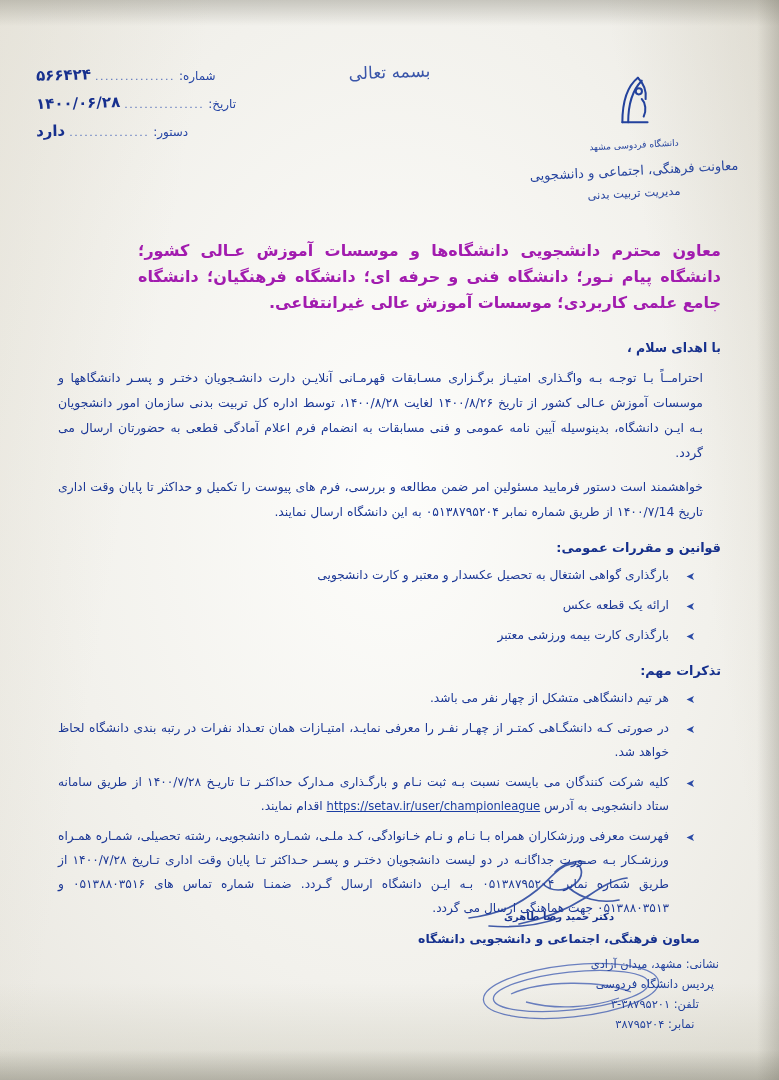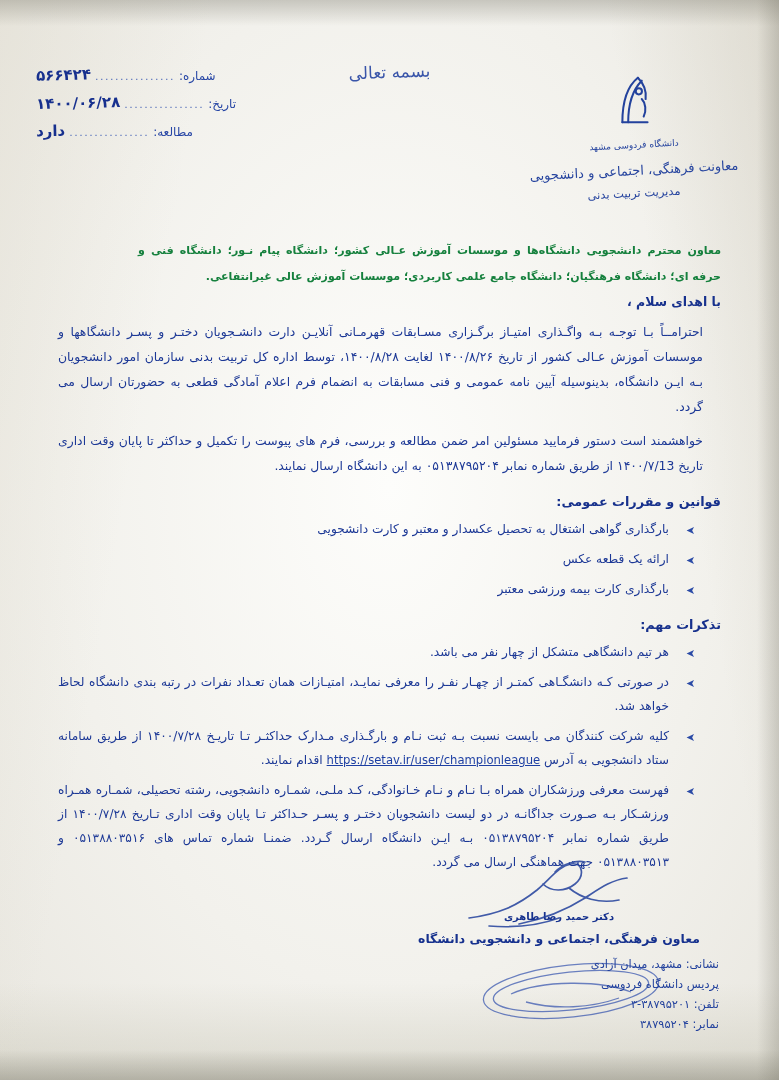--- a/index.html
+++ b/index.html
@@ -105,25 +105,25 @@
   
   .body {
     position: absolute;
     top: 238px;
     right: 58px;
     left: 58px;
     direction: rtl;
     text-align: justify;
   }
   .addressee {
-    font-size: 11px;
+    font-size: 16px;
     font-weight: 700;
     line-height: 26px;
-    color: #15803d;
-    margin-bottom: 4px;
+    color: #a21caf;
+    margin-bottom: 24px;
     text-align: justify;
     padding-left: 80px;
   }
   .greet {
     font-size: 12.5px;
     font-weight: 700;
     margin: 0 0 10px 0;
     color: #17318d;
   }
   .para {
@@ -210,21 +210,21 @@
     height: 66px;
     opacity: .8;
   }
 
   
   .footer {
     position: absolute;
     bottom: 46px;
     right: 60px;
     direction: rtl;
-    text-align: right;
+    text-align: center;
     font-size: 11.4px;
     line-height: 20px;
     color: #23429d;
   }
   .footer .num { font-family: "DejaVu Sans", sans-serif; }
 
   
   .edge-top, .edge-bottom, .edge-right {
     position: absolute;
     pointer-events: none;
@@ -251,21 +251,21 @@
       <span class="meta-label">شماره:</span>
       <span class="meta-dots">................</span>
       <span class="meta-val">۵۶۶۴۲۴</span>
     </div>
     <div class="meta-row">
       <span class="meta-label">تاریخ:</span>
       <span class="meta-dots">................</span>
       <span class="meta-val">۱۴۰۰/۰۶/۲۸</span>
     </div>
     <div class="meta-row">
-      <span class="meta-label">مطالعه:</span>
+      <span class="meta-label">دستور:</span>
       <span class="meta-dots">................</span>
       <span class="meta-val">دارد</span>
     </div>
   </div>
 
   <div class="bismillah">بسمه تعالی</div>
 
   <div class="letterhead">
     <div class="logo-mark">
       <svg viewBox="0 0 64 64" width="62" height="62" aria-hidden="true">
@@ -284,21 +284,21 @@
     <div class="lh-line lh-3">مدیریت تربیت بدنی</div>
   </div>
 
   <div class="body">
 
     <div class="addressee">معاون محترم دانشجویی دانشگاه‌ها و موسسات آموزش عـالی کشور؛ دانشگاه پیام نـور؛ دانشگاه فنی و حرفه ای؛ دانشگاه فرهنگیان؛ دانشگاه جامع علمی کاربردی؛ موسسات آموزش عالی غیرانتفاعی.</div>
 
     <div class="greet">با اهدای سلام ،</div>
 
     <p class="para">احترامــاً بـا توجـه بـه واگـذاری امتیـاز برگـزاری مسـابقات قهرمـانی آنلایـن دارت دانشـجویان دختـر و پسـر دانشگاهها و موسسات آموزش عـالی کشور از تاریخ ۱۴۰۰/۸/۲۶ لغایت ۱۴۰۰/۸/۲۸، توسط اداره کل تربیت بدنی سازمان امور دانشجویان بـه ایـن دانشگاه، بدینوسیله آیین نامه عمومی و فنی مسابقات به انضمام فرم اعلام آمادگی قطعی به حضورتان ارسال می گردد.</p>
-    <p class="para">خواهشمند است دستور فرمایید مسئولین امر ضمن مطالعه و بررسی، فرم های پیوست را تکمیل و حداکثر تا پایان وقت اداری تاریخ ۱۴۰۰/۷/13 از طریق شماره نمابر ۰۵۱۳۸۷۹۵۲۰۴ به این دانشگاه ارسال نمایند.</p>
+    <p class="para">خواهشمند است دستور فرمایید مسئولین امر ضمن مطالعه و بررسی، فرم های پیوست را تکمیل و حداکثر تا پایان وقت اداری تاریخ ۱۴۰۰/۷/14 از طریق شماره نمابر ۰۵۱۳۸۷۹۵۲۰۴ به این دانشگاه ارسال نمایند.</p>
 
     <div class="sec-title">قوانین و مقررات عمومی:</div>
     <ul class="bullets">
       <li>بارگذاری گواهی اشتغال به تحصیل عکسدار و معتبر و کارت دانشجویی</li>
       <li>ارائه یک قطعه عکس</li>
       <li>بارگذاری کارت بیمه ورزشی معتبر</li>
     </ul>
 
     <div class="sec-title">تذکرات مهم:</div>
     <ul class="bullets">

